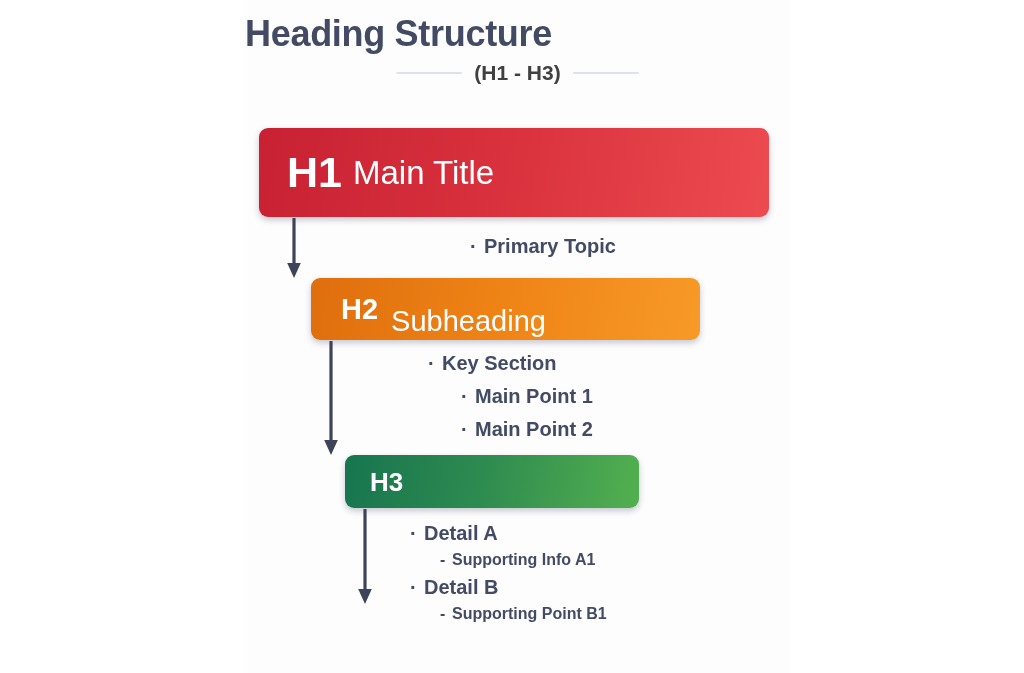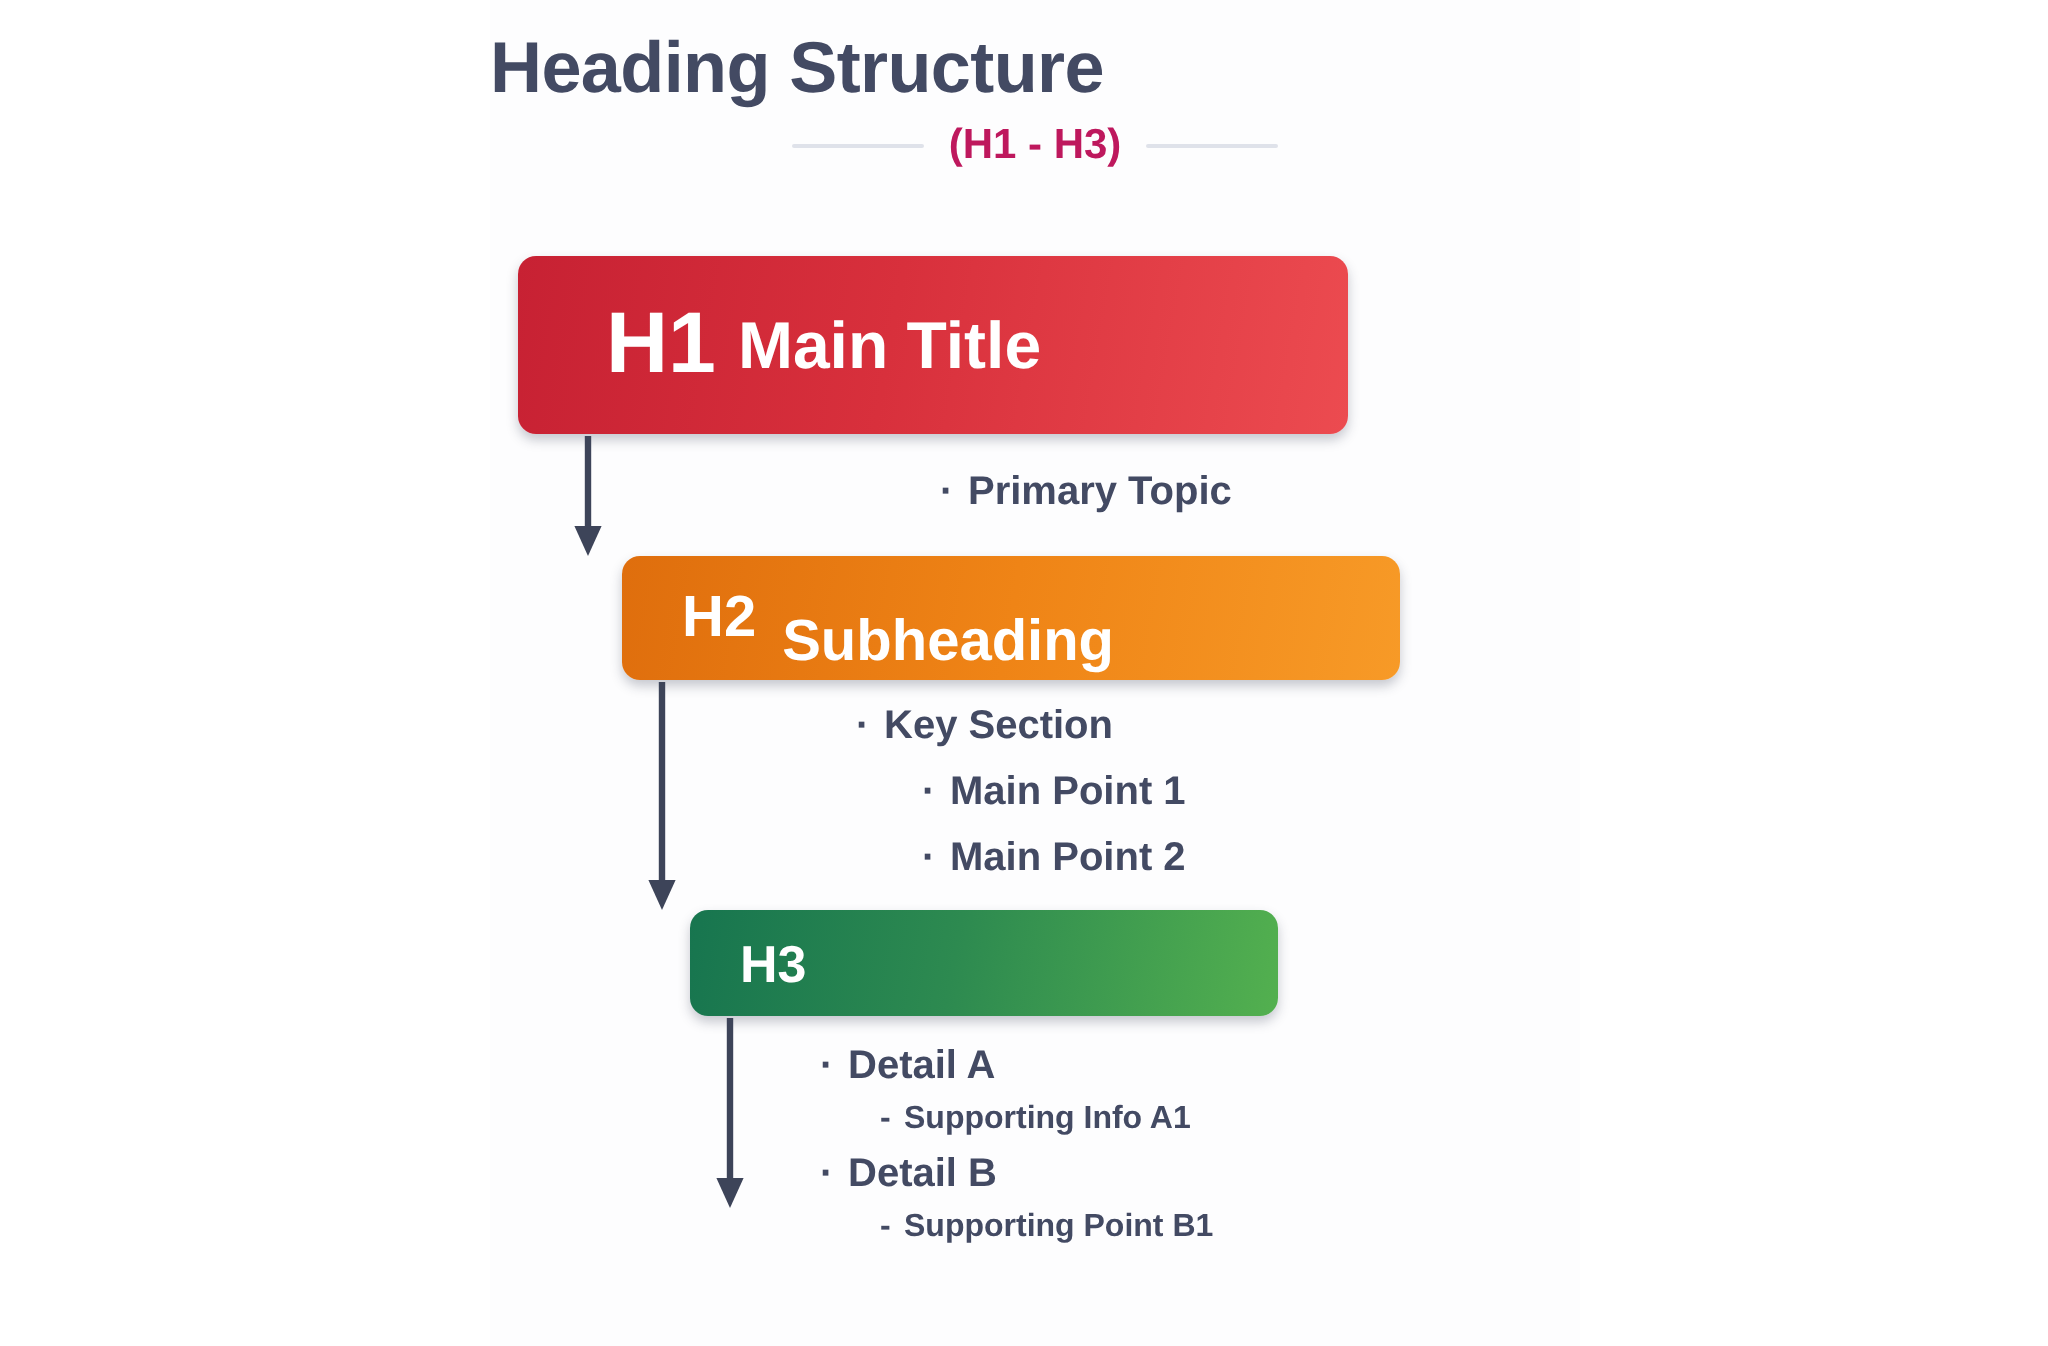--- a/index.html
+++ b/index.html
@@ -53,47 +53,47 @@
   }
   .subtitle-rule {
     width: 66px;
     height: 2px;
     background: #dfe2ea;
     border-radius: 1px;
   }
   #page-subtitle {
     font-size: 21px;
     font-weight: bold;
-    color: #be185d;
+    color: #404040;
   }
 
   
   .heading-bar {
     position: absolute;
     border-radius: 9px;
     display: flex;
     align-items: center;
     box-shadow: 0 3px 6px rgba(40,48,70,0.26);
     color: #ffffff;
     white-space: nowrap;
   }
   .heading-tag {
     font-weight: bold;
     color: #ffffff;
   }
   .heading-text {
-    font-weight: bold;
+    font-weight: normal;
     color: #ffffff;
     text-align: right;
   }
 
   #bar-h1 {
     left: 259px; top: 128px;
-    width: 415px; height: 89px;
-    padding-left: 44px;
+    width: 510px; height: 89px;
+    padding-left: 28px;
     background: linear-gradient(100deg, #c72133 0%, #d8303c 45%, #ec4b50 100%);
   }
   #bar-h1 .heading-tag { font-size: 43px; line-height: 1; }
   #bar-h1 .heading-text { font-size: 33px; line-height: 1; margin-left: 11px; }
 
   #bar-h2 {
     left: 311px; top: 278px;
     width: 389px; height: 62px;
     padding-left: 30px;
     background: linear-gradient(100deg, #df6e0d 0%, #ef8416 50%, #f79a27 100%);

